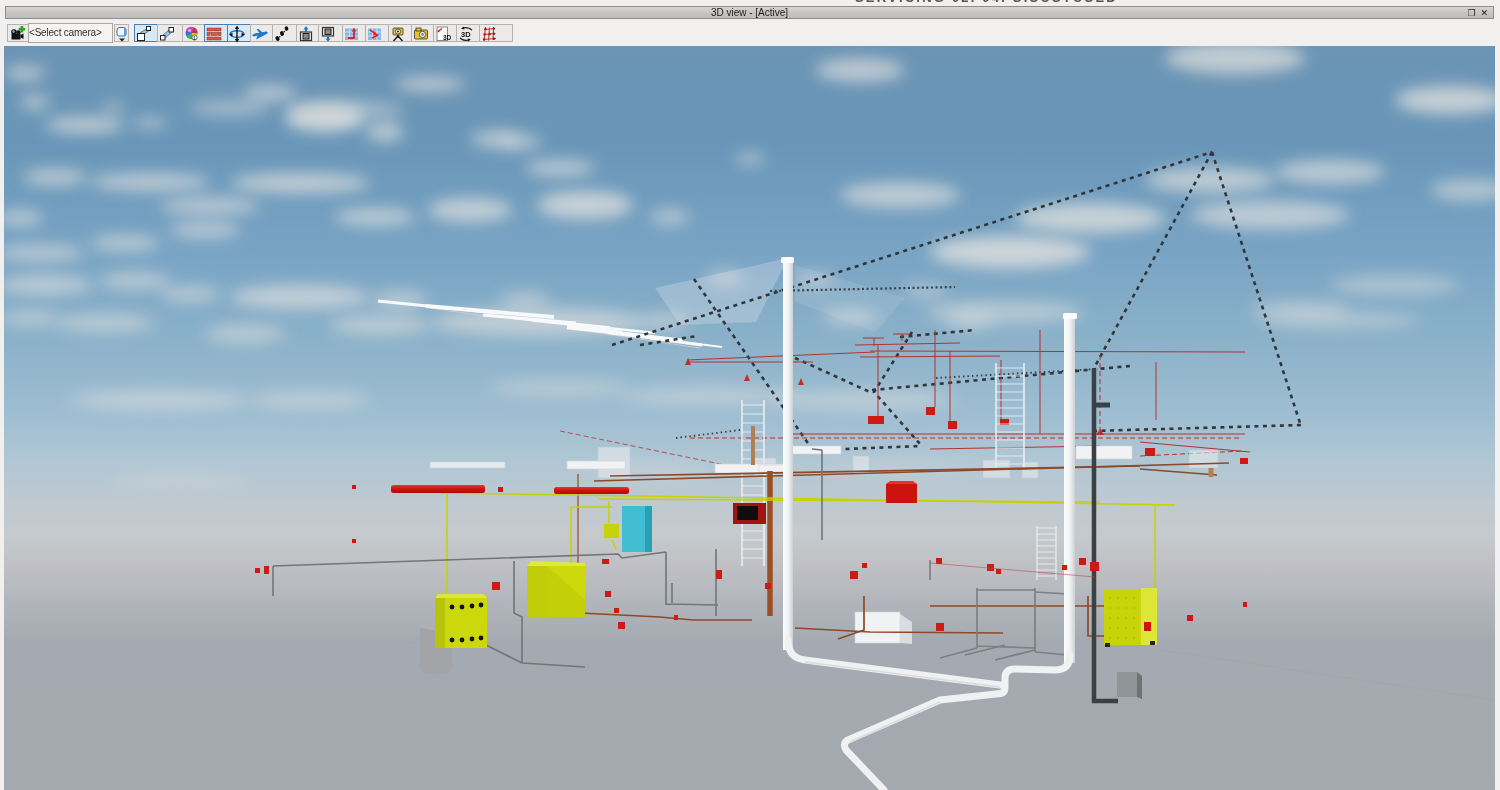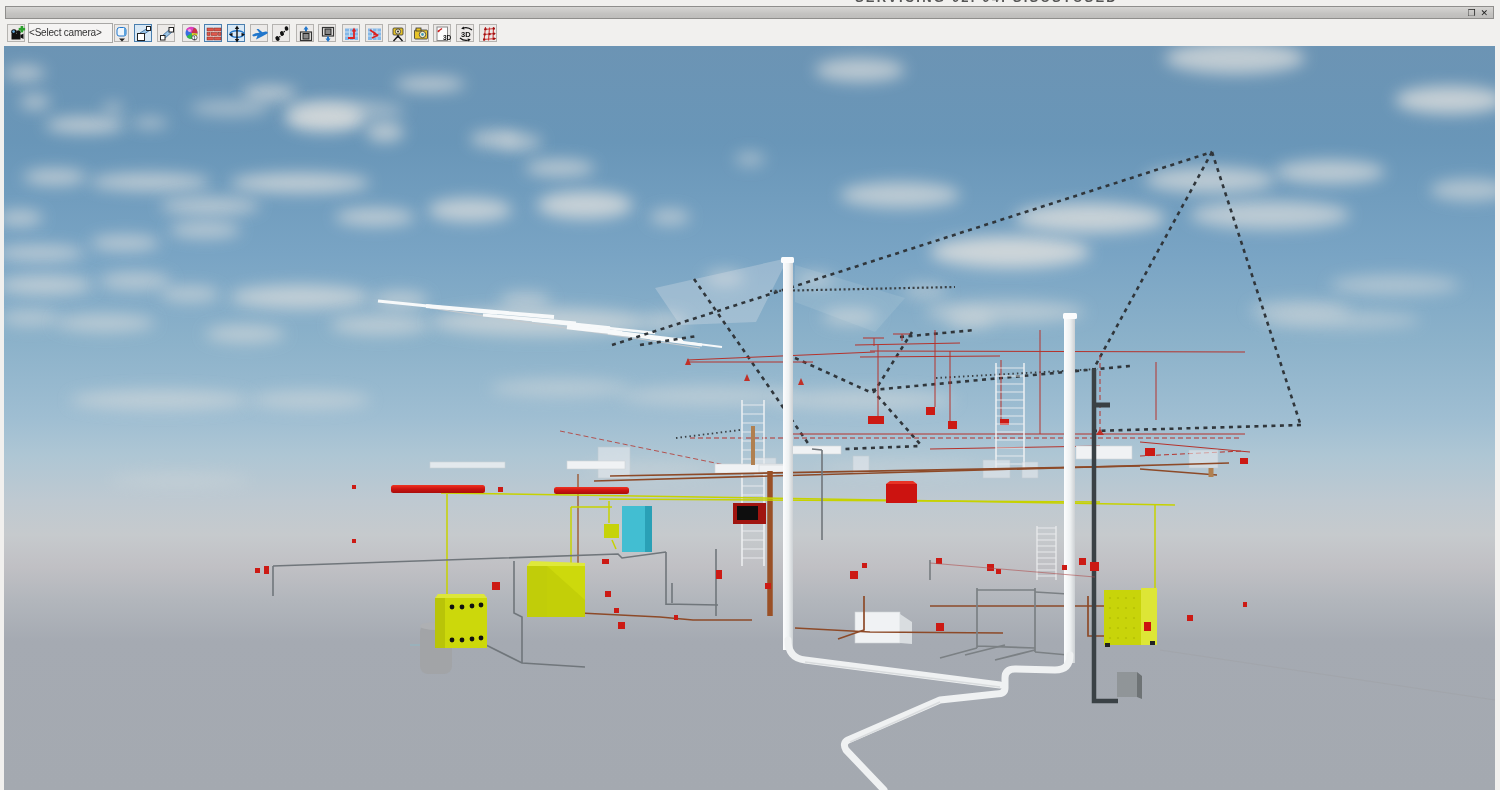--- a/index.html
+++ b/index.html
@@ -4,33 +4,34 @@
 <style>
 html,body{margin:0;padding:0;width:1500px;height:790px;overflow:hidden;
 font-family:"Liberation Sans",sans-serif;background:#f1f0ee;}
 #topstrip{position:absolute;left:0;top:0;width:1500px;height:6px;background:#f1f0ee;overflow:hidden;}
 #topstrip .t{position:absolute;left:855px;top:-10px;font-size:13px;font-weight:bold;color:#555;letter-spacing:2.2px;}
 #titlebar{position:absolute;left:5px;top:6px;width:1489px;height:13px;
 background:linear-gradient(#d6d5d3,#c4c3c1 60%,#bebdbb);border:1px solid #8f8e8c;box-sizing:border-box;}
 #titlebar .txt{position:absolute;left:0;right:0;top:0px;text-align:center;font-size:10px;color:#1c1c1c;}
 #titlebar .btns{position:absolute;right:5px;top:1px;font-size:9px;color:#222;}
 #toolbar{position:absolute;left:0;top:19px;width:1500px;height:27px;background:#f1f0ee;}
-.tbtn{position:absolute;top:5px;width:18px;height:18px;background:#eceae8;border:1px solid #b5b3b0;box-sizing:border-box;}
+.tbtn{position:absolute;top:5px;width:34px;height:18px;background:#eceae8;border:1px solid #b5b3b0;box-sizing:border-box;}
 .tbtn.sel{border:1px solid #4a7faf;background:#d8e8f5;}
 .tbtn svg{position:absolute;left:0px;top:0px;}
 #combo{position:absolute;left:28px;top:4px;width:85px;height:20px;background:#f5f4f3;border:1px solid #a8a7a5;box-sizing:border-box;
 font-size:10px;color:#333;line-height:18px;padding-left:0;letter-spacing:-0.2px;}
 #viewport{position:absolute;left:4px;top:46px;width:1491px;height:744px;}
 </style>
 </head>
 <body>
 <div id="topstrip">
     <span class="t">SERVICING 02. 04. SISUSTUSED</span>
   </div>
 <div id="titlebar">
+    <div class="txt">3D view - [Active]</div>
     <div class="btns">❐ &nbsp;✕</div>
   </div>
 <div id="toolbar">
 <div class="tbtn" style="left:7px">
 <svg width="18" height="18">
         <g fill="#111">
           <circle cx="6" cy="7" r="2.8"></circle>
           <circle cx="10.5" cy="7.5" r="2.2"></circle>
           <rect x="3.5" y="9" width="9" height="5.5"></rect>
           <polygon points="12.5,10 15.5,8.5 15.5,14 12.5,12.5"></polygon>

